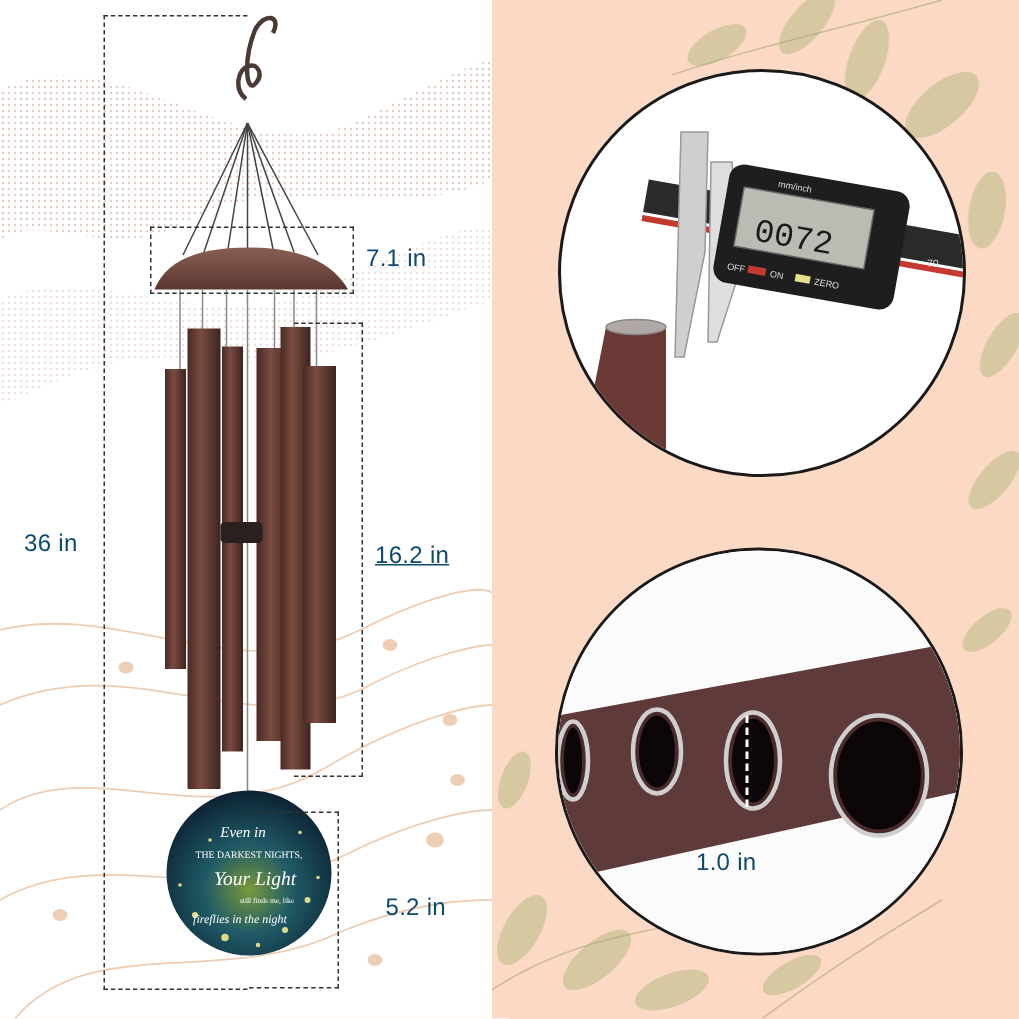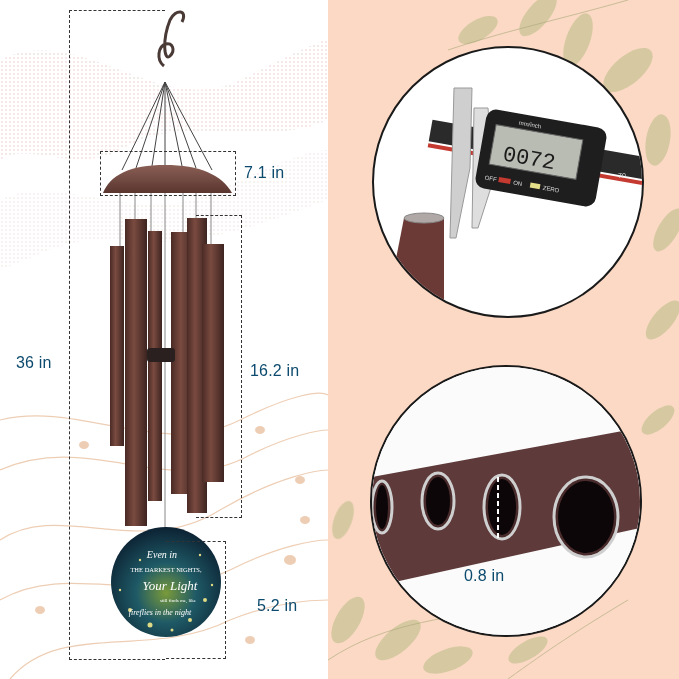--- a/index.html
+++ b/index.html
@@ -118,21 +118,21 @@
     </g>
   </svg>
 
   <div class="dim-box" style="left:69px;top:10px;width:96px;height:650px;border-right:none;"></div>
   <div class="dim-box" style="left:100px;top:151px;width:136px;height:45px;"></div>
   <div class="dim-box" style="left:196px;top:215px;width:46px;height:303px;border-left:none;"></div>
   <div class="dim-box" style="left:166px;top:541px;width:60px;height:118px;border-left:none;"></div>
 
   <span class="dim-label" style="left:16px;top:312px;margin-top:42px;">36 in</span>
   <span class="dim-label" style="left:244px;top:164px;">7.1 in</span>
-  <span class="dim-label" style="left:250px;top:362px;">16.2 in</span>
+  <span class="dim-label" style="left:250px;top:362px;text-decoration:underline;">16.2 in</span>
   <span class="dim-label" style="left:233px;top:597px;margin-left:24px;">5.2 in</span>
 </div>
 
 <div class="right-panel">
   <svg style="position:absolute;left:0;top:0;" width="351" height="679">
     <g fill="#b9bb86" opacity="0.55">
       <ellipse cx="150" cy="30" rx="22" ry="10" transform="rotate(-30 150 30)"></ellipse>
       <ellipse cx="210" cy="15" rx="26" ry="11" transform="rotate(-50 210 15)"></ellipse>
       <ellipse cx="250" cy="40" rx="28" ry="12" transform="rotate(-70 250 40)"></ellipse>
       <ellipse cx="300" cy="70" rx="30" ry="14" transform="rotate(-40 300 70)"></ellipse>
@@ -189,15 +189,15 @@
         <ellipse cx="214" cy="150" rx="32" ry="40"></ellipse>
       </g>
       <g fill="#0d0608">
         <ellipse cx="10" cy="140" rx="6" ry="22"></ellipse>
         <ellipse cx="66" cy="134" rx="12" ry="24"></ellipse>
         <ellipse cx="130" cy="140" rx="14" ry="28"></ellipse>
         <ellipse cx="214" cy="150" rx="28" ry="36"></ellipse>
       </g>
       <line x1="126" y1="110" x2="126" y2="172" stroke="#fff" stroke-width="2" stroke-dasharray="5,3"></line>
     </svg>
-    <span class="dim-label" style="left:92px;top:200px;">0.8 in</span>
+    <span class="dim-label" style="left:92px;top:200px;">1.0 in</span>
   </div>
 </div>
 
 </body></html>

